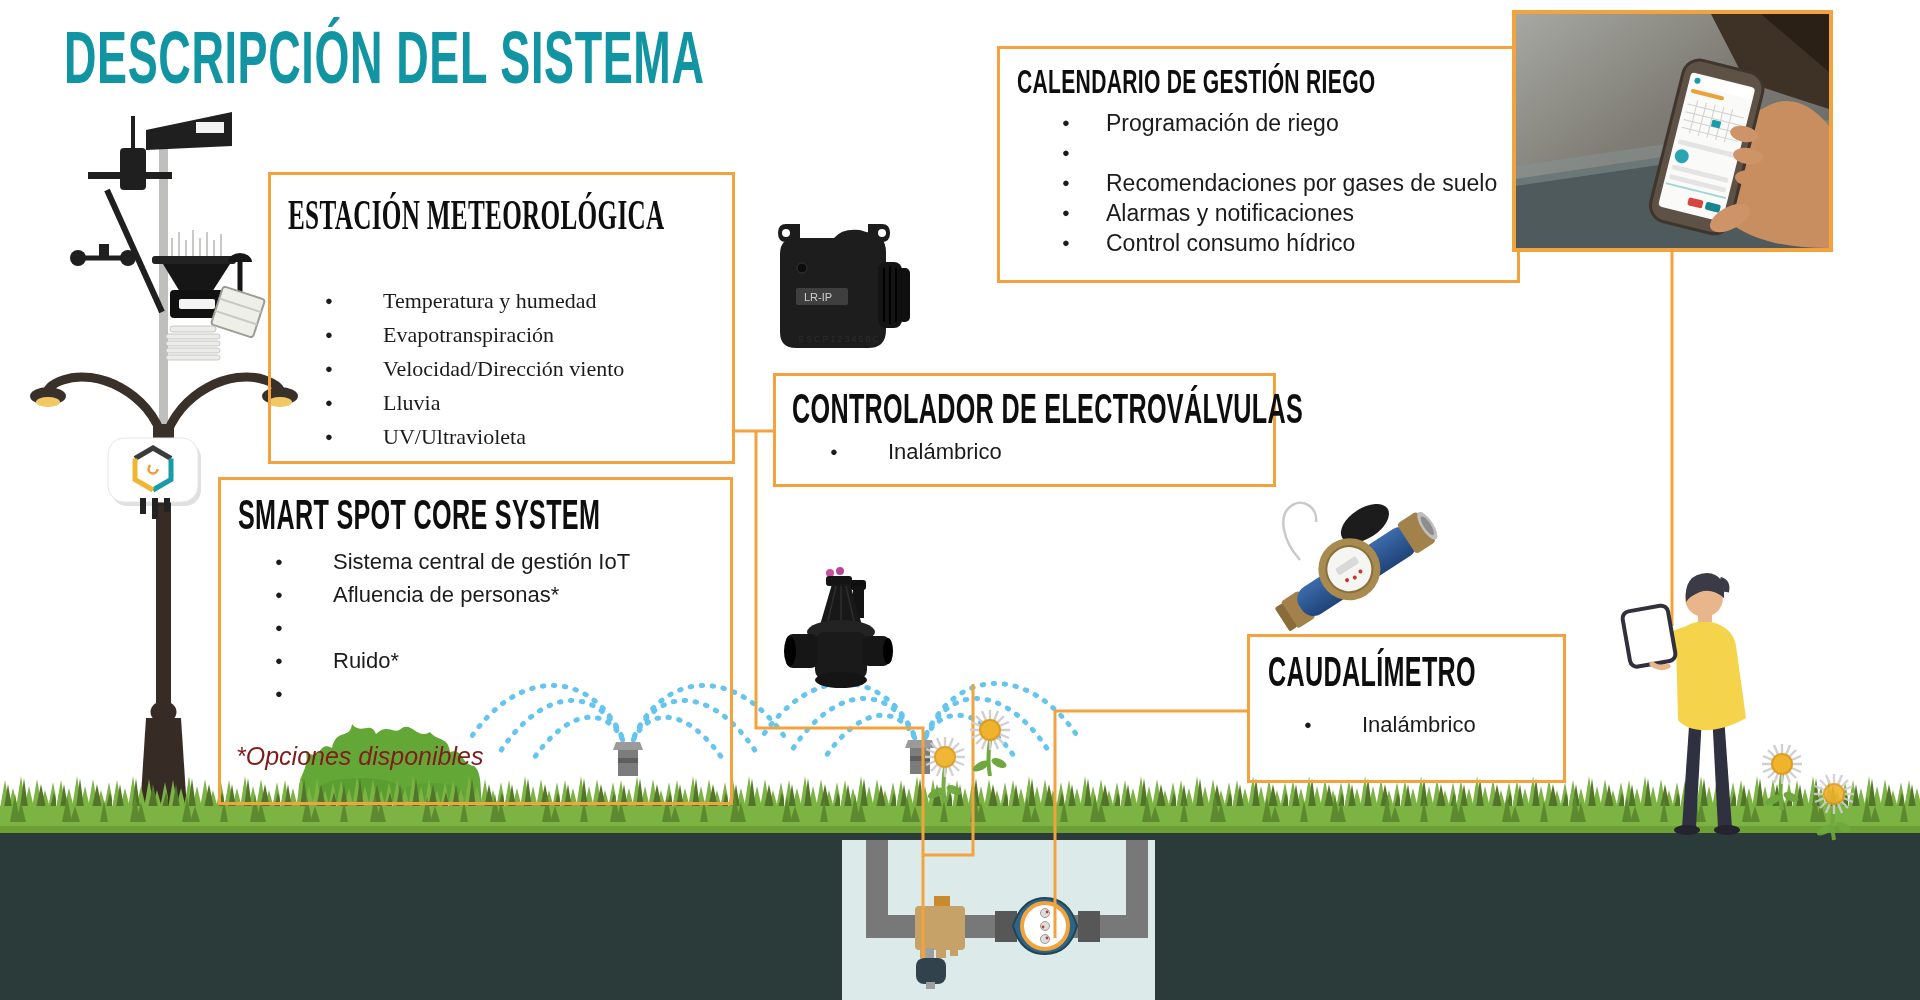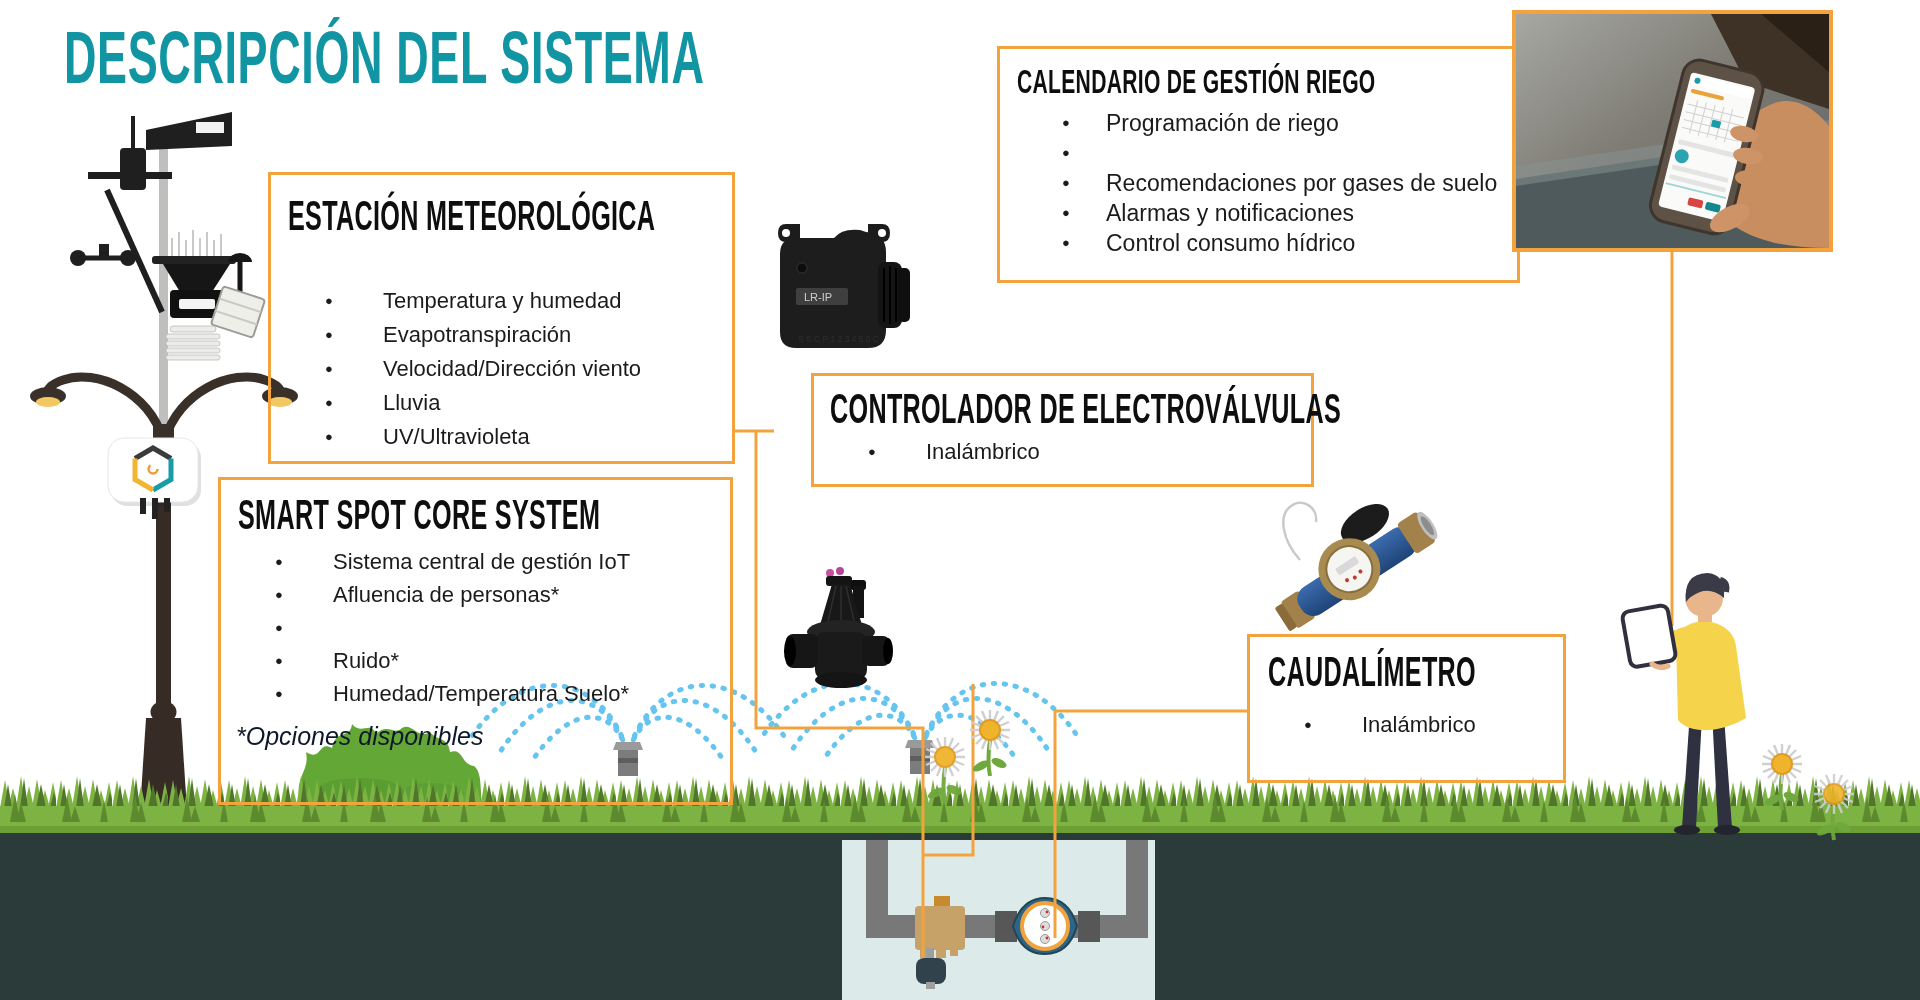--- a/index.html
+++ b/index.html
@@ -10,34 +10,34 @@
   .obox{position:absolute;border:3px solid #F2A33E;background:transparent;box-sizing:content-box;}
   .hd{font-weight:700;color:#0E0E0E;white-space:nowrap;transform:scaleX(.60);
       transform-origin:left top;font-size:42px;line-height:1.08;letter-spacing:.5px;}
   .hd-sm{font-size:34px;transform:scaleX(.62);}
   .title{position:absolute;left:64px;top:14px;font-size:75px;font-weight:700;color:#1295A2;
          white-space:nowrap;transform:scaleX(.60);transform-origin:left top;letter-spacing:1px;}
   ul.blist{list-style:none;margin:0;padding:0;}
   ul.blist li{display:flex;align-items:center;font-size:22px;color:#1B1B1B;line-height:34px;}
   ul.blist .dot{flex:0 0 112px;box-sizing:border-box;padding-left:54px;font-size:13px;}
   li.italic .txt{}
-  .box-est{left:268px;top:172px;width:461px;height:286px;}
+  .box-est{left:268px;top:172px;width:461px;height:286px;font-family:Liberation Serif, serif;}
   .box-est .hd{margin:18px 0 0 17px;}
   .box-est ul{margin-top:46px;}
   .box-smart{left:218px;top:477px;width:509px;height:322px;}
   .box-smart .hd{margin:12px 0 0 17px;}
   .box-smart ul{margin-top:8px;}
   .box-smart ul.blist li{line-height:33px;}
-  .footnote{font-style:italic;font-size:25px;color:#0f172a;margin:12px 0 0 15px;}
+  .footnote{font-style:italic;font-size:25px;color:#7f1d1d;margin:32px 0 0 15px;}
   .box-cal{left:997px;top:46px;width:517px;height:231px;}
   .box-cal .hd{margin:14px 0 0 17px;}
   .box-cal ul{margin-top:8px;}
   .box-cal ul.blist li{font-size:23px;line-height:30px;}
   .box-cal ul.blist .dot{flex:0 0 106px;padding-left:62px;}
-  .box-ctrl{left:811px;top:373px;width:497px;height:108px;}
+  .box-ctrl{left:773px;top:373px;width:497px;height:108px;}
   .box-ctrl .hd{margin:10px 0 0 16px;}
   .box-ctrl ul{margin-top:6px;}
   .box-ctrl ul.blist li{line-height:30px;}
   .box-elec{left:903px;top:568px;width:279px;height:109px;}
   .box-elec .hd{margin:36px 0 0 22px;}
   .box-caud{left:1247px;top:634px;width:313px;height:143px;}
   .box-caud .hd{margin:12px 0 0 18px;}
   .box-caud ul{margin-top:14px;}
   
   .photo{position:absolute;left:1512px;top:10px;width:313px;height:234px;border:4px solid #F2A33E;}
@@ -382,21 +382,20 @@
         </li>
         <li class="italic">
           <span class="dot">●</span>
         </li>
         <li class="italic">
           <span class="dot">●</span>
           <span class="txt">Ruido*</span>
         </li>
         <li class="italic">
           <span class="dot">●</span>
-          <span class="txt">Humedad/Temperatura Suelo*</span>
         </li>
       </ul>
     <div class="footnote">*Opciones disponibles</div>
   </div>
 
   <div class="obox box-cal">
     <div class="hd hd-sm">CALENDARIO DE GESTIÓN RIEGO</div>
     <ul class="blist">
 
     <li>

